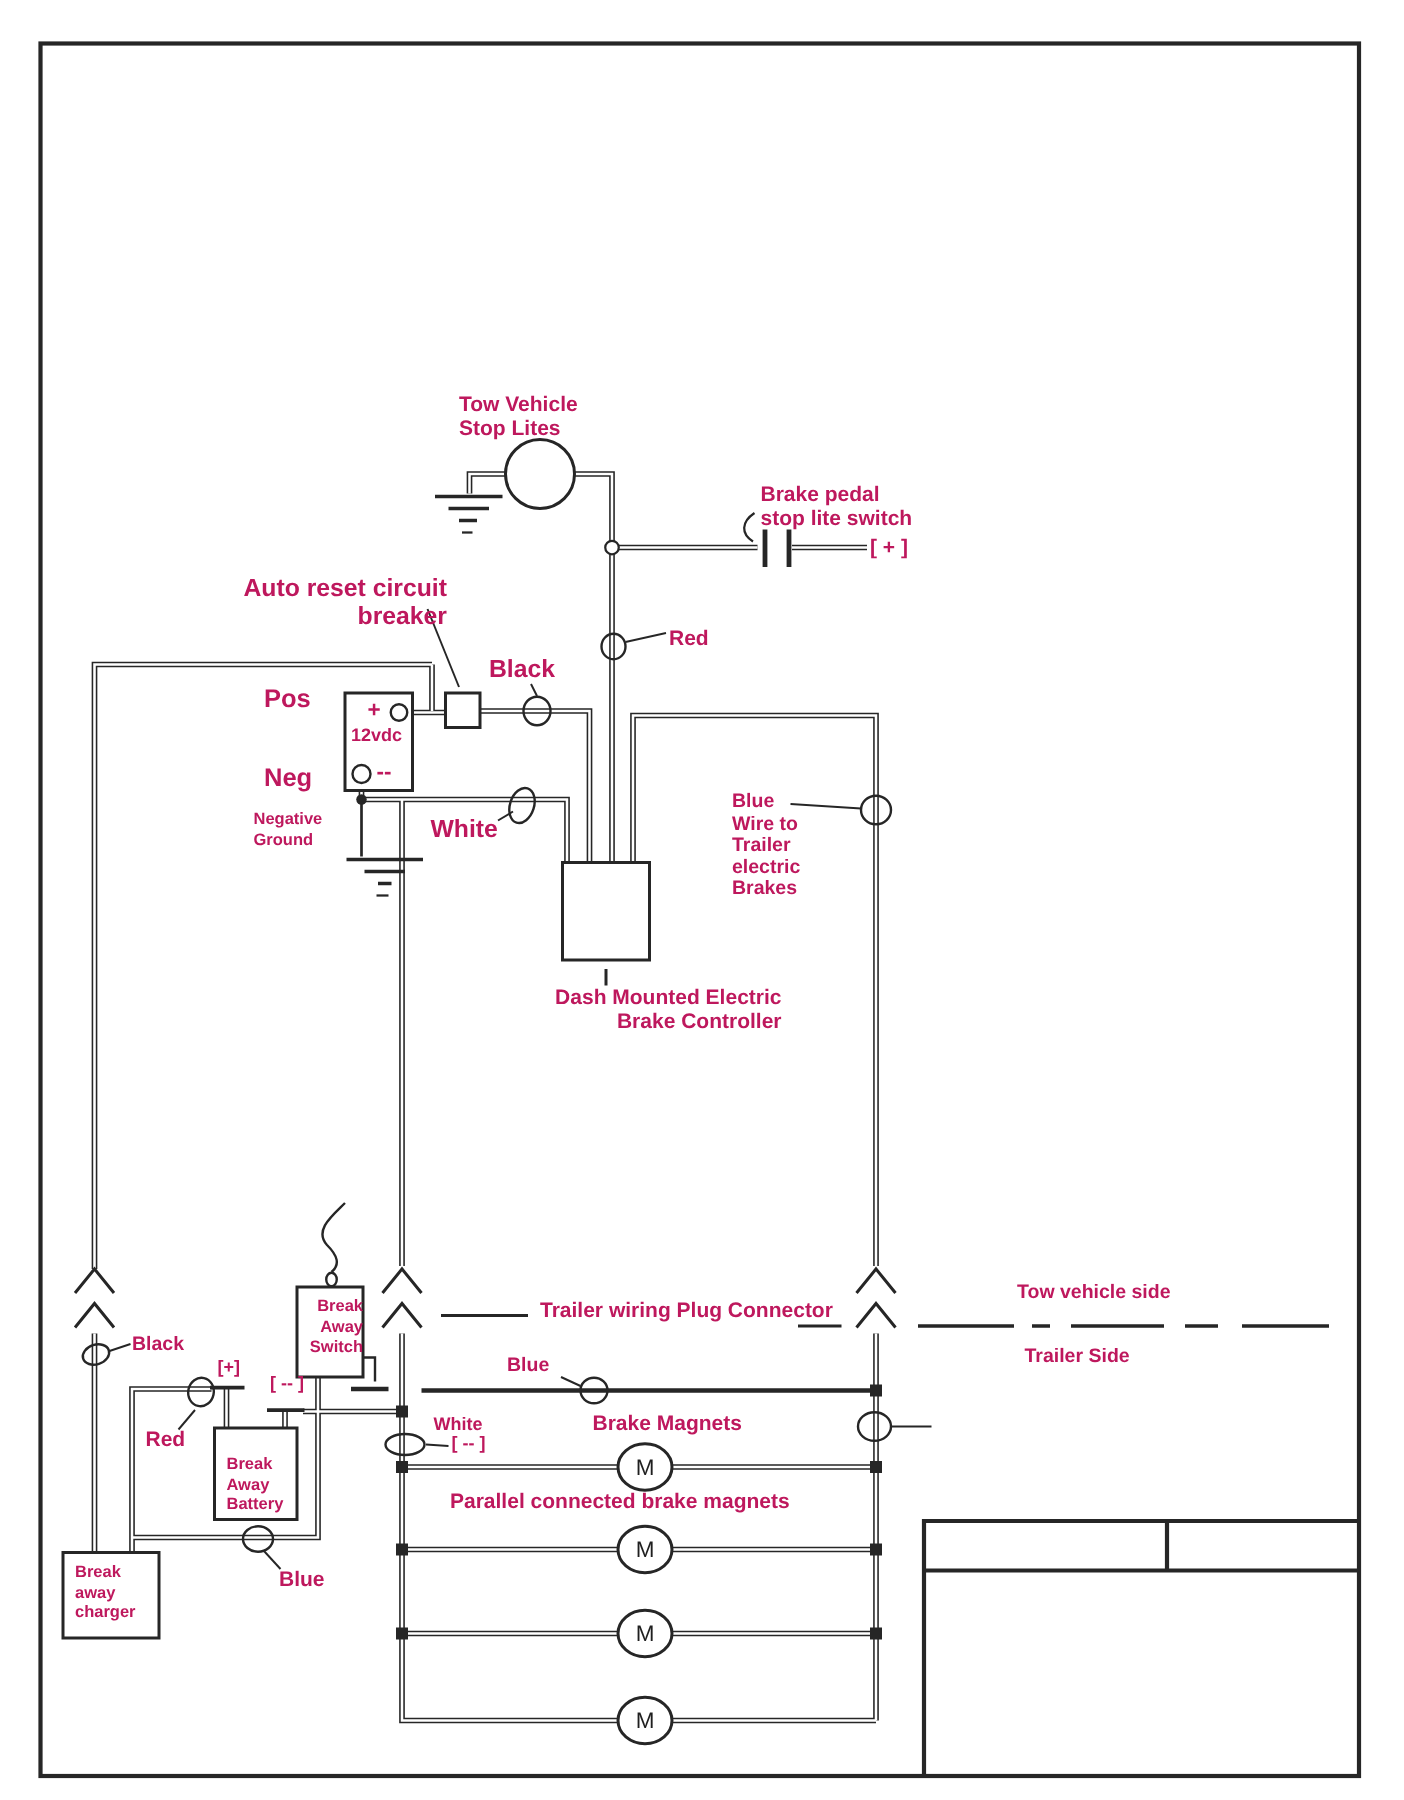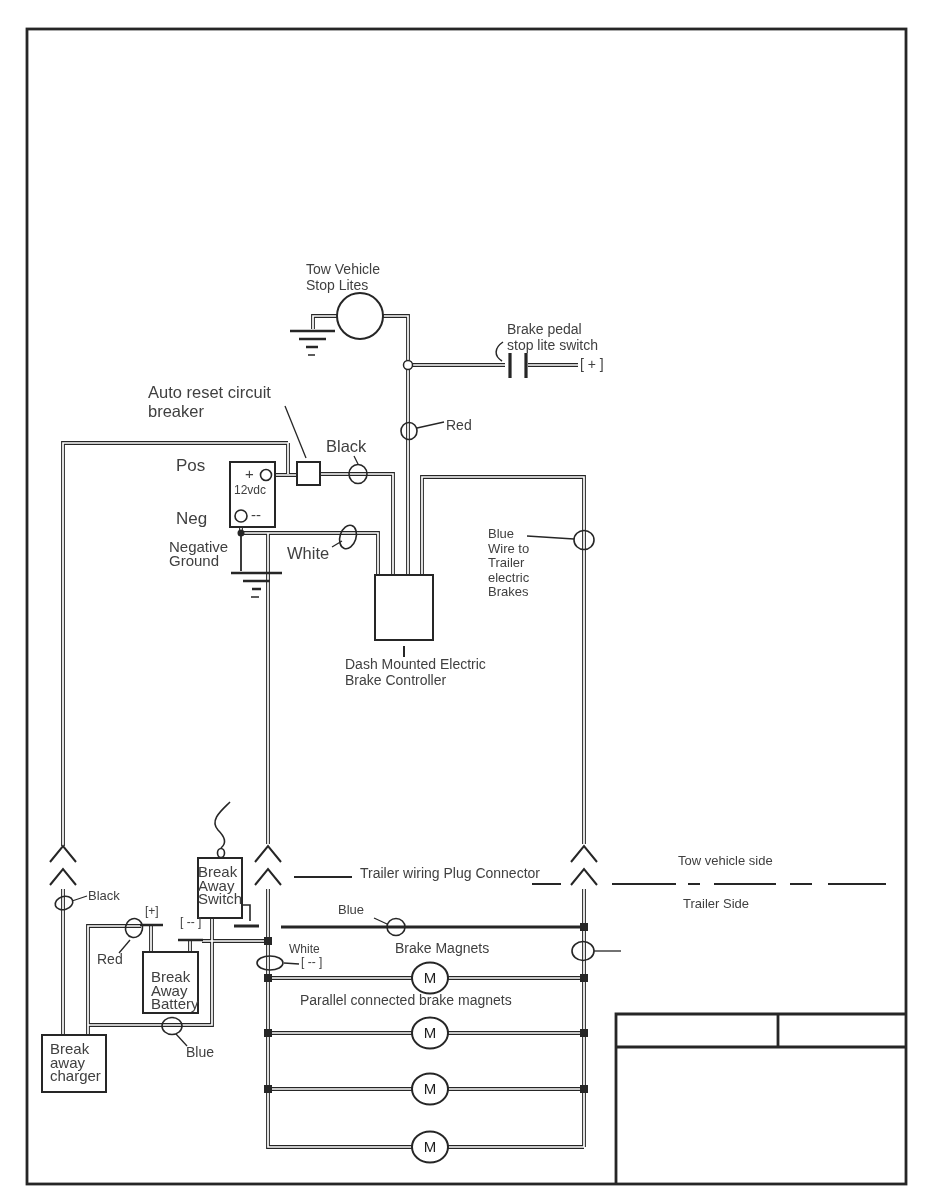--- a/index.html
+++ b/index.html
@@ -5,29 +5,29 @@
   html,body{margin:0;padding:0;background:#e8e8e8;}
   #page{position:relative;width:936px;height:1200px;background:#ffffff;overflow:hidden;
         font-family:"Liberation Sans", sans-serif;color:#1f1f1f;}
   #diagram-svg{position:absolute;left:0;top:0;}
   .wo{stroke:#262626;stroke-width:3.8;fill:none;}
   .wi{stroke:#ffffff;stroke-width:1.7;fill:none;}
   .ln{stroke:#262626;fill:none;}
   .box{fill:#ffffff;stroke:#262626;stroke-width:2;}
   .mark{fill:none;stroke:#262626;stroke-width:1.6;}
   .jsq{fill:#262626;}
-  .lbl{position:absolute;white-space:pre-line;color:#404040;}
-  .s11{font-size:15px;line-height:13.5px;}
+  .lbl{position:absolute;white-space:pre-line;color:#be185d;font-weight:bold;}
+  .s11{font-size:11px;line-height:13.5px;}
   .s12{font-size:12px;line-height:13px;text-align:center;}
   .s13{font-size:13px;line-height:14.5px;}
   .s14{font-size:14px;line-height:15.5px;}
   .s15{font-size:15px;line-height:15px;}
   .s16{font-size:16.5px;line-height:19px;}
   .s17{font-size:17px;line-height:20px;}
-  .ctr{text-align:left;}
+  .ctr{text-align:right;}
   svg text{font-family:"Liberation Sans",sans-serif;font-size:15px;fill:#1f1f1f;text-anchor:middle;}
 </style>
 </head>
 <body>
 
 <div id="page">
 
   <svg id="diagram-svg" width="936" height="1200" viewBox="0 0 936 1200">
 
     <rect x="27" y="29" width="879" height="1155" fill="none" stroke="#262626" stroke-width="2.8"></rect>

